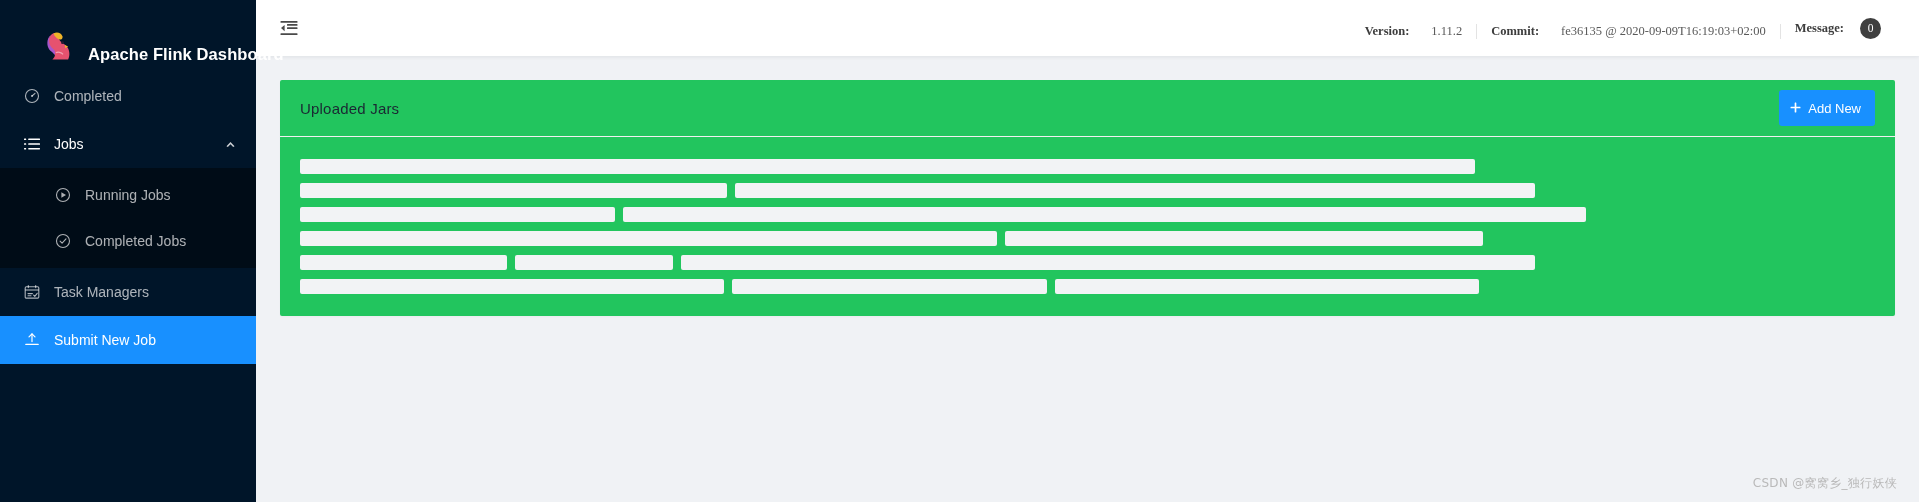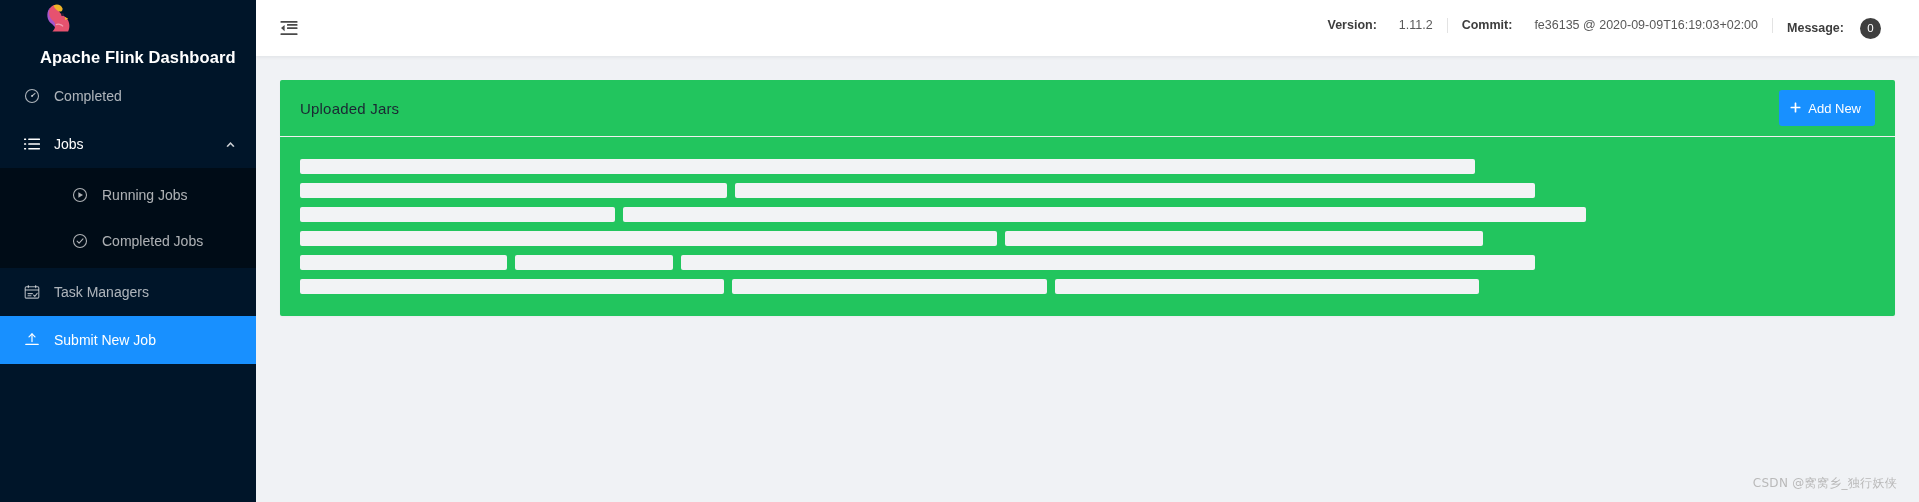--- a/index.html
+++ b/index.html
@@ -21,24 +21,23 @@
     background: #001529;
     display: flex;
     flex-direction: column;
     position: relative;
     z-index: 5;
   }
   .brand {
     height: 64px;
     min-height: 64px;
     display: flex;
-    align-items: flex-start;
+    align-items: flex-end;
     padding-left: 40px;
     gap: 12px;
-    flex-direction: column;
   }
   .brand-logo { width: 36px; height: 36px; flex: 0 0 36px; display:block; }
   .brand-title {
     color: #ffffff;
     font-size: 16.5px;
     font-weight: bold;
     letter-spacing: .1px;
     white-space: nowrap;
   }
 
@@ -79,21 +78,21 @@
     transform: translateY(-50%);
     width: 12px; height: 12px;
     color: rgba(255,255,255,0.80);
     display: flex; align-items: center; justify-content: center;
   }
   .submenu {
     background: #000c17;
     padding: 4px 0;
   }
   .submenu .menu-item {
-    padding-left: 72px;
+    padding-left: 55px;
     height: 46px;
   }
   .sidebar-filler { flex: 1 1 auto; background: #001529; }
 
   
   .right { flex: 1 1 auto; display: flex; flex-direction: column; min-width: 0; }
 
   .topbar {
     height: 56px;
     min-height: 56px;
@@ -107,24 +106,25 @@
   }
   .menu-fold {
     width: 22px; height: 22px;
     color: #4a4a4a;
     cursor: pointer;
     display: flex; align-items: center; justify-content: center;
   }
   .topbar-spacer { flex: 1 1 auto; }
   .topbar-info {
     display: flex;
-    align-items: flex-start;
+    align-items: flex-end;
     font-size: 12.5px;
     color: #5a5a5a;
     gap: 0;
+    font-family: Liberation Serif, serif;
   }
   .info-group { display: flex; align-items: center; gap: 6px; padding: 0 14px; white-space: nowrap; }
   .info-label { font-weight: bold; color: #3d3d3d; }
   .info-value { color: #595959; margin-left: 16px; }
   .vdiv { width: 1px; height: 15px; background: #e3e3e3; }
   .msg-badge {
     width: 21px; height: 21px;
     border-radius: 50%;
     background: #3f3f3f;
     color: #ffffff;

